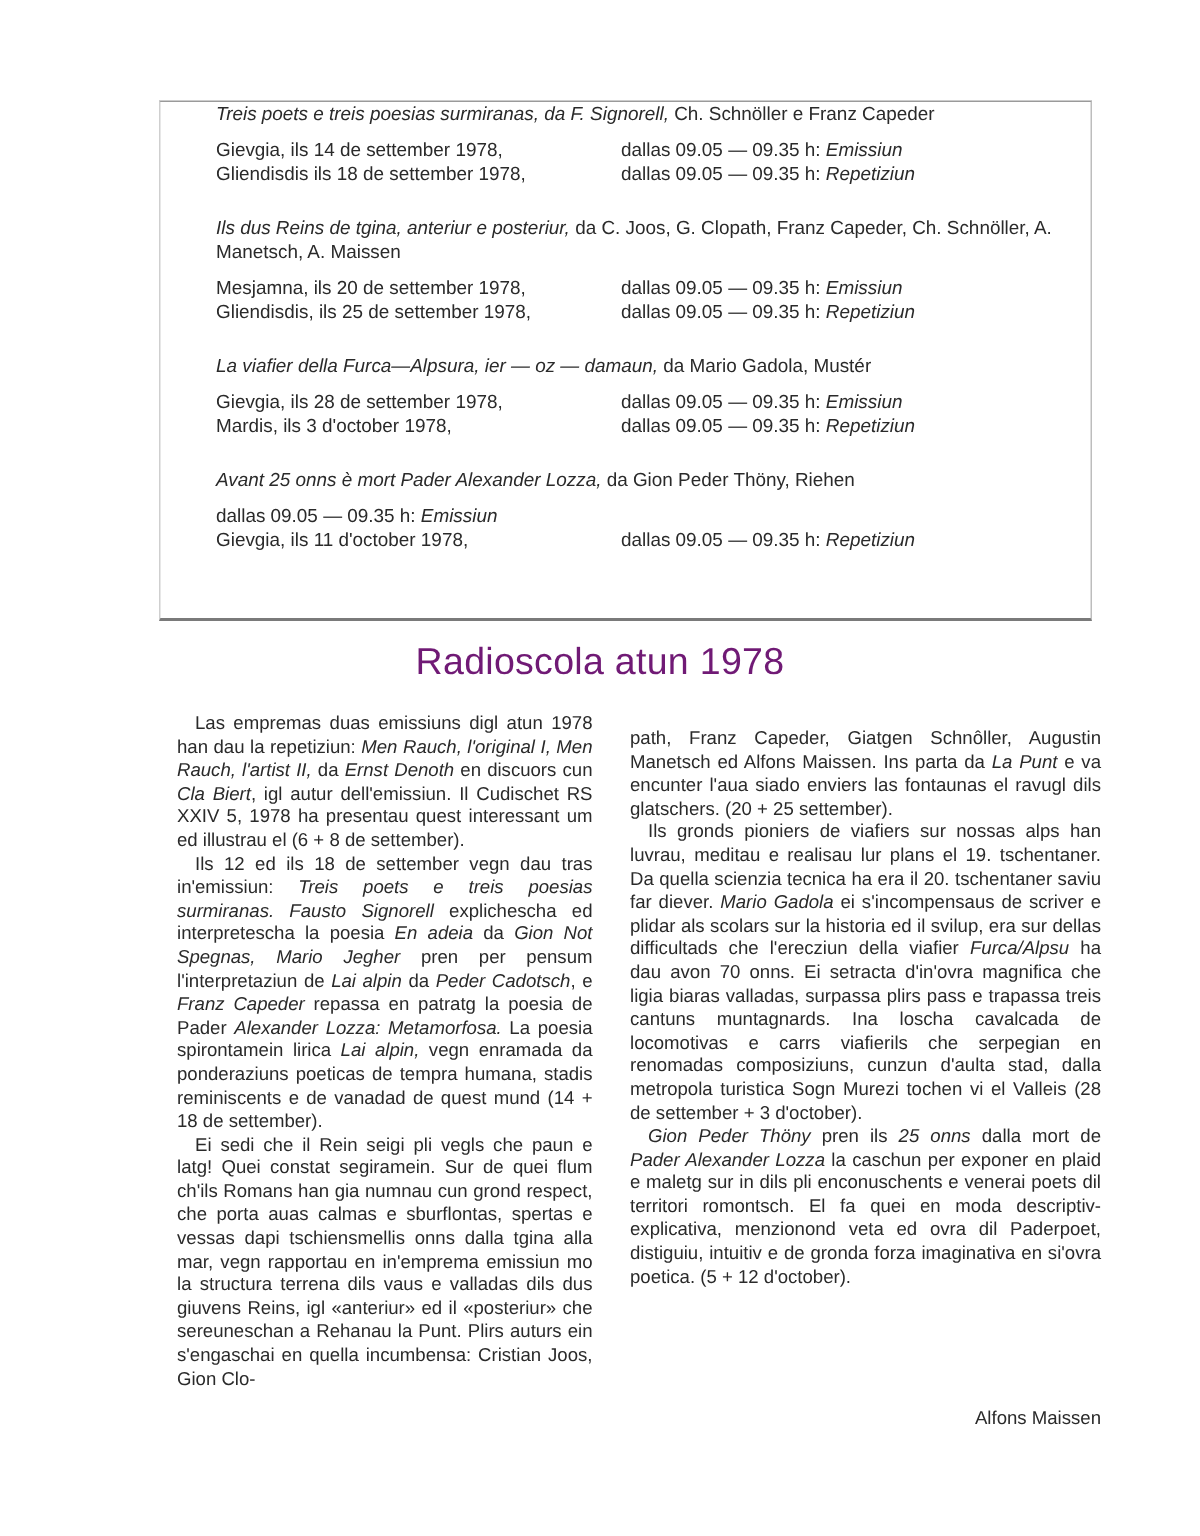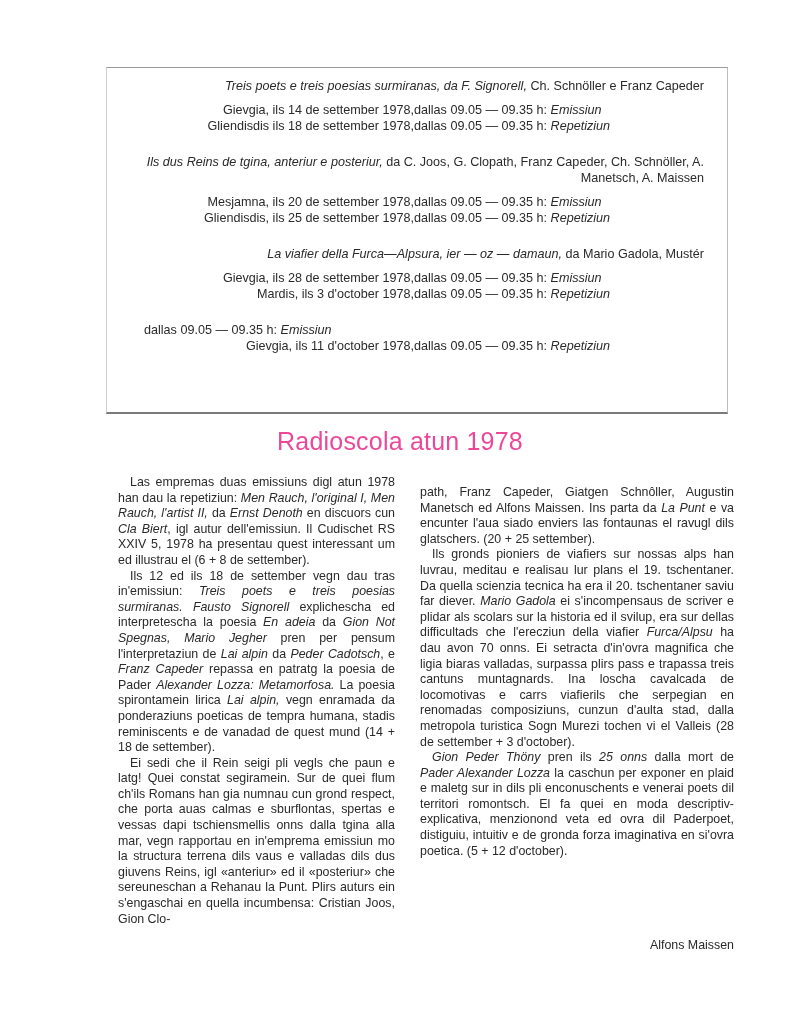--- a/index.html
+++ b/index.html
@@ -16,39 +16,39 @@
   }
   .prog { position: absolute; left: 144px; width: 560px; font-size: 12.6px; line-height: 16px; }
   .prog .head { margin: 0; }
   .prog .head i { font-style: italic; }
   .sched { margin-top: 8px; }
   .sched-row { display: flex; height: 16px; }
   .sched-row .date { width: 270px; flex: none; }
   .sched-row .time i { font-style: italic; }
   h1 {
     position: absolute; left: 0; width: 800px; top: 427px; margin: 0;
-    text-align: center; font-weight: normal; font-size: 25px; letter-spacing: 0.2px; color: #ec4899;
+    text-align: center; font-weight: normal; font-size: 25px; letter-spacing: 0.2px; color: #701a75;
   }
   .col {
     position: absolute; top: 475px; font-size: 12.4px; line-height: 15.6px; text-align: justify;
     hyphens: manual;
   }
   .col.left { left: 118px; width: 277px; }
   .col.right { left: 420px; width: 314px; }
   .col p { margin: 0; text-indent: 12px; }
   .col p.cont { text-indent: 0; margin-top: 10px; }
   .col i { font-style: italic; }
   .sig { position: absolute; right: 66px; top: 938px; font-size: 12.4px; text-align: right; }
 </style>
 </head>
 <body>
 
 <div class="box"></div>
 
-<div class="prog" id="prog" style="top:78px;text-align:right;">
+<div class="prog" id="prog" style="top:68px;">
     <div style="margin-top: 0px;">
       <p class="head"><i>Treis poets e treis poesias surmiranas, da F. Signorell,</i><span> Ch. Schnöller e Franz Capeder</span></p>
       <div class="sched">
         <div class="sched-row">
           <span class="date">Gievgia, ils 14 de settember 1978,</span>
           <span class="time">dallas 09.05 — 09.35 h: <i>Emissiun</i></span>
         </div>
         <div class="sched-row">
           <span class="date">Gliendisdis ils 18 de settember 1978,</span>
           <span class="time">dallas 09.05 — 09.35 h: <i>Repetiziun</i></span>
@@ -75,20 +75,21 @@
           <span class="date">Gievgia, ils 28 de settember 1978,</span>
           <span class="time">dallas 09.05 — 09.35 h: <i>Emissiun</i></span>
         </div>
         <div class="sched-row">
           <span class="date">Mardis, ils 3 d'october 1978,</span>
           <span class="time">dallas 09.05 — 09.35 h: <i>Repetiziun</i></span>
         </div>
       </div>
     </div>
     <div style="margin-top: 20px;">
+      <p class="head"><i>Avant 25 onns è mort Pader Alexander Lozza,</i><span> da Gion Peder Thöny, Riehen</span></p>
       <div class="sched">
         <div class="sched-row">
           <span class="time">dallas 09.05 — 09.35 h: <i>Emissiun</i></span>
         </div>
         <div class="sched-row">
           <span class="date">Gievgia, ils 11 d'october 1978,</span>
           <span class="time">dallas 09.05 — 09.35 h: <i>Repetiziun</i></span>
         </div>
       </div>
     </div>

